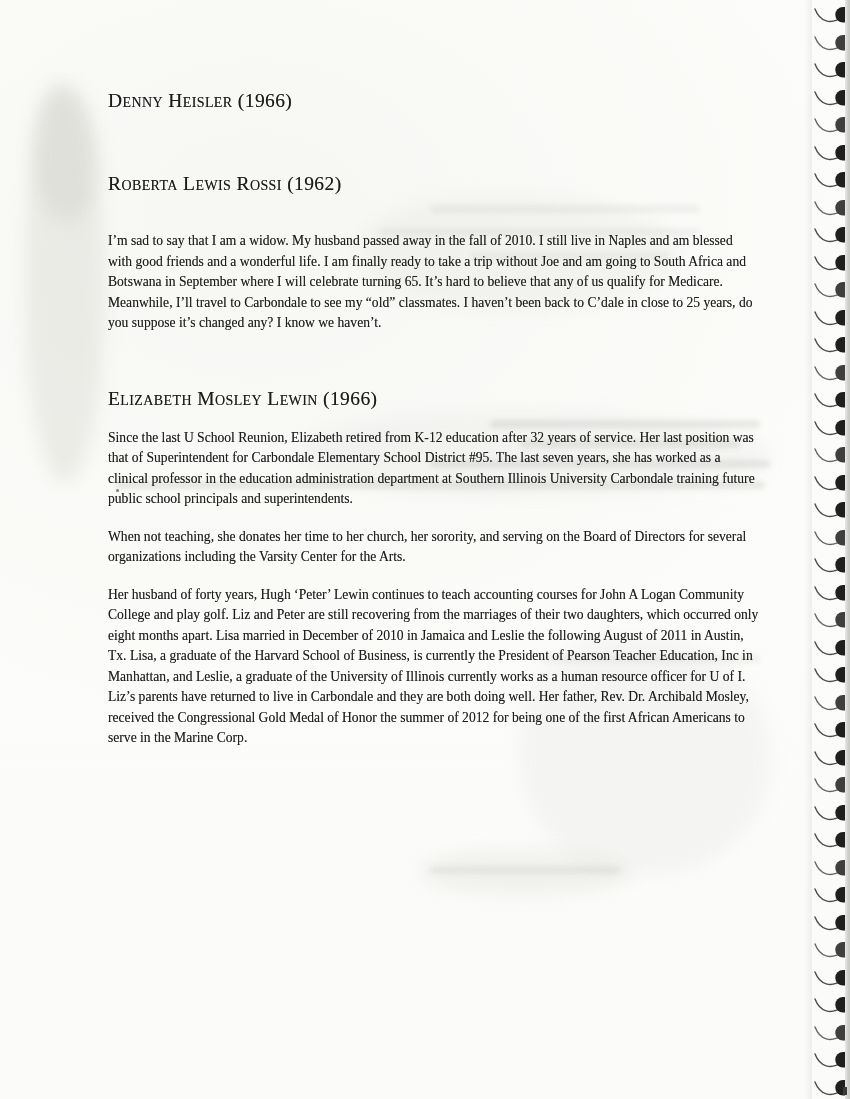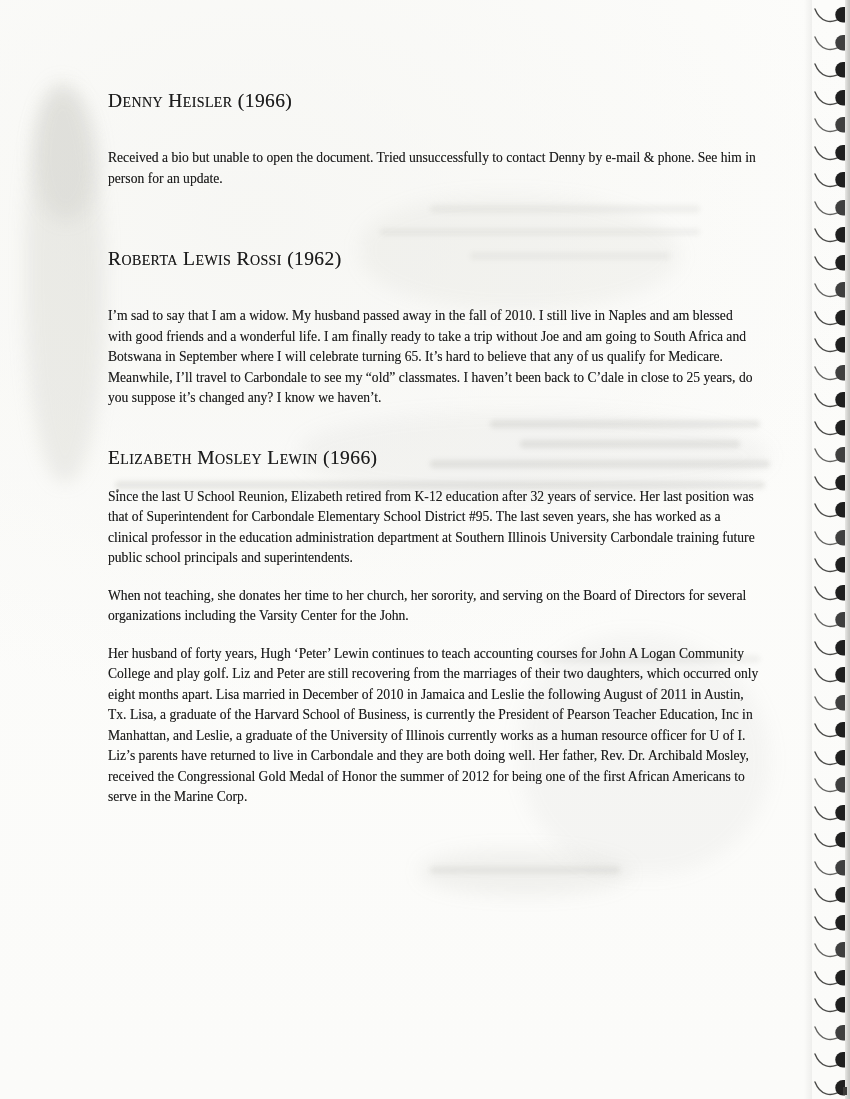--- a/index.html
+++ b/index.html
@@ -69,21 +69,21 @@
   .tooth svg { display: block; }
   
   .content {
     position: absolute;
     left: 108px; top: 88px;
     width: 652px;
     color: #1d1d1d;
   }
   .entry { margin: 0; }
   .entry:nth-of-type(2) { margin-top: 57px; }
-  .entry:nth-of-type(3) { margin-top: 36px; }
+  .entry:nth-of-type(3) { margin-top: 52px; }
   .heading {
     margin: 0;
     font-variant: small-caps;
     font-weight: normal;
     font-size: 19.5px;
     line-height: 26px;
     letter-spacing: 0.4px;
     color: #1b1b1b;
     text-shadow: 0 0 0.4px rgba(30,30,30,0.55);
   }
@@ -119,37 +119,34 @@
   <div class="ghost-line" style="left:430px; top:460px; width:340px"></div>
   <div class="ghost-line" style="left:115px; top:481px; width:650px"></div>
   <div class="ghost-line" style="left:540px; top:655px; width:220px; opacity:.6"></div>
   <div class="ghost-line" style="left:430px; top:866px; width:190px; opacity:.7"></div>
 
   <div class="stray-dot"></div>
 
   <div class="content" id="entries">
   <section class="entry">
     <h2 class="heading">Denny Heisler (1966)</h2>
-    <div class="paras">
-          <p>Received a bio but unable to open the document. Tried unsuccessfully to contact Denny by e-mail &amp; phone.  See him in person for an update.</p>
-        </div>
   </section>
 
   <section class="entry">
     <h2 class="heading">Roberta Lewis Rossi (1962)</h2>
     <div class="paras">
           <p>I’m sad to say that I am a widow.   My husband passed away in the fall of 2010.  I still live in Naples and am blessed with good friends and a wonderful life.  I am finally ready to take a trip without Joe and am going to South Africa and Botswana in September where I will celebrate turning 65.  It’s hard to believe that any of us qualify for Medicare.  Meanwhile, I’ll travel to Carbondale to see my “old” classmates.  I haven’t been back to C’dale in close to 25 years, do you suppose it’s changed any?  I know we haven’t.</p>
         </div>
   </section>
 
   <section class="entry">
     <h2 class="heading">Elizabeth Mosley Lewin (1966)</h2>
     <div class="paras">
           <p>Since the last U School Reunion, Elizabeth retired from K-12 education after 32 years of service. Her last position was that of Superintendent for Carbondale Elementary School District #95. The last seven years, she has worked as a clinical professor in the education administration department at Southern Illinois University Carbondale training future public school principals and superintendents.</p>
-          <p>When not teaching, she donates her time to her church, her sorority, and serving on the Board of Directors for several organizations including the Varsity Center for the John.</p>
+          <p>When not teaching, she donates her time to her church, her sorority, and serving on the Board of Directors for several organizations including the Varsity Center for the Arts.</p>
           <p>Her husband of forty years, Hugh ‘Peter’ Lewin continues to teach accounting courses for John A Logan Community College and play golf. Liz and Peter are still recovering from the marriages of their two daughters, which occurred only eight months apart. Lisa married in December of 2010 in Jamaica and Leslie the following August of 2011 in Austin, Tx. Lisa, a graduate of the Harvard School of Business, is currently the President of Pearson Teacher Education, Inc in Manhattan, and Leslie, a graduate of the University of Illinois currently works as a human resource officer for U of I. Liz’s parents have returned to live in Carbondale and they are both doing well. Her father, Rev. Dr. Archibald Mosley, received the Congressional Gold Medal of Honor the summer of 2012 for being one of the first African Americans to serve in the Marine Corp.</p>
         </div>
   </section>
 </div>
 
   <div class="page-edge-shadow"></div>
   <div class="edge-strip"></div>
   <div class="binding" id="binding">
       <div class="tooth" style="top: 5px; opacity: 1;">
         <svg width="34" height="22" viewBox="0 0 34 22">

